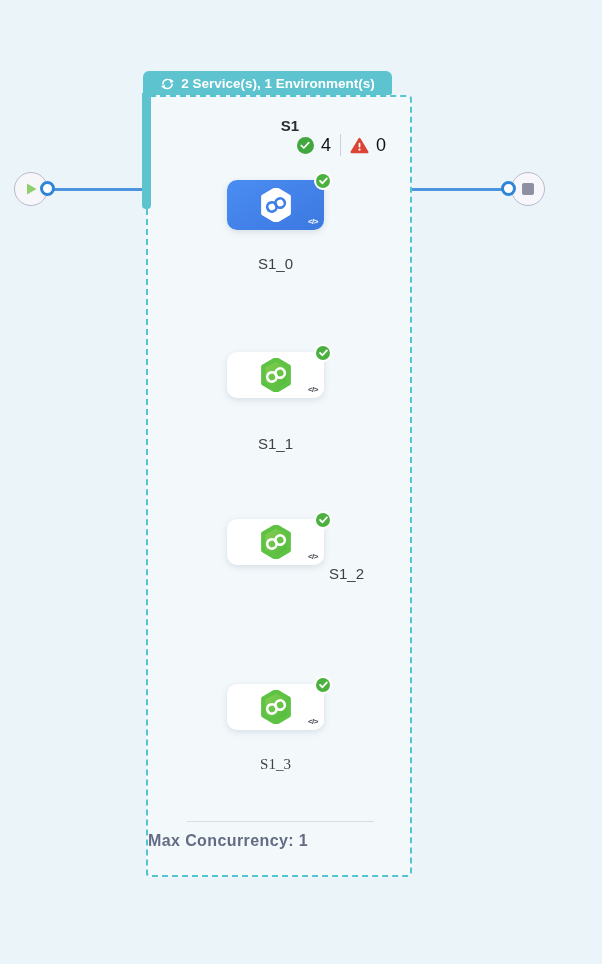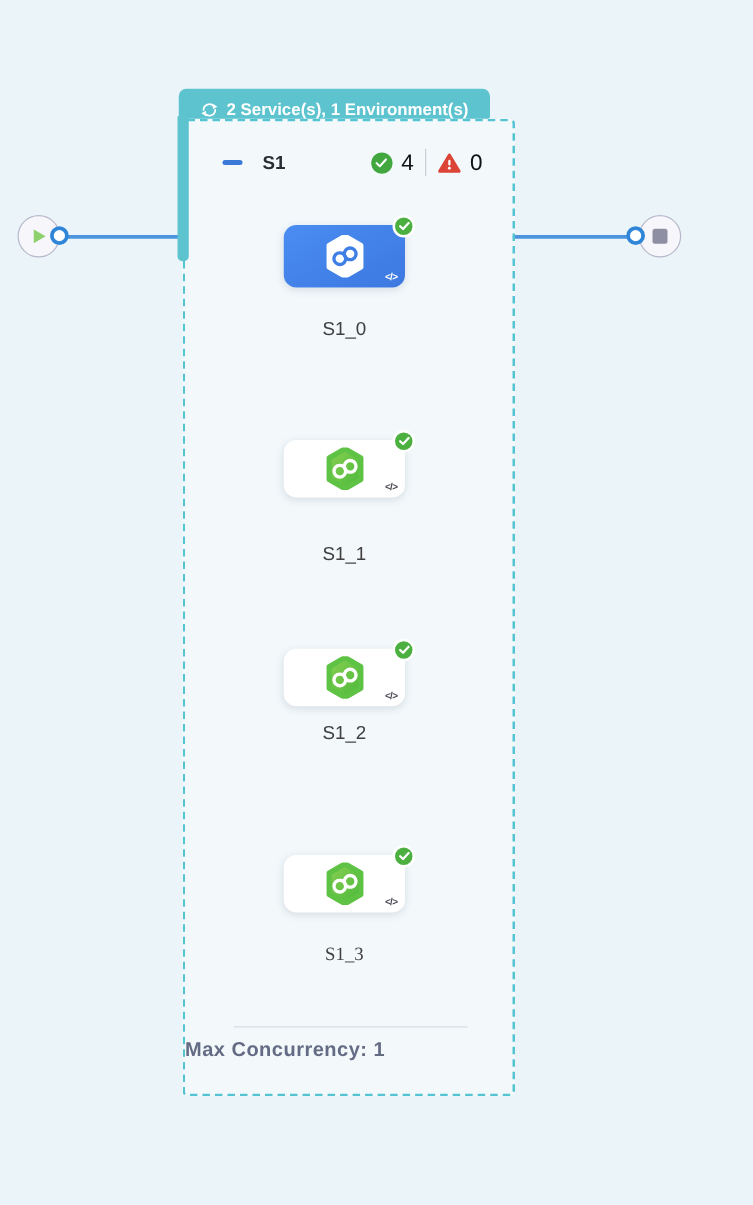--- a/index.html
+++ b/index.html
@@ -26,37 +26,37 @@
     background:#f7f6fb;border:1.5px solid #b9b9cc;z-index:2;
     display:flex;align-items:center;justify-content:center;box-sizing:border-box;
   }
   .term-start{left:14px;top:172px;}
   .term-end{left:511px;top:172px;}
   .stop-square{width:12px;height:12px;background:#8e8fa2;border-radius:2px;}
   
   .group-badge{
     position:absolute;left:143px;top:71px;width:249px;height:24px;
     background:#5cc3cf;border-radius:6px 6px 2px 0;z-index:6;
-    display:flex;align-items:flex-end;justify-content:center;gap:6px;
+    display:flex;align-items:center;justify-content:center;gap:6px;
     color:#fff;font-size:13.5px;font-weight:bold;box-sizing:border-box;
   }
   .left-strip{
     position:absolute;left:142px;top:93px;width:9px;height:116px;
     background:#5cc3cf;border-radius:0 0 4px 4px;z-index:5;
   }
   
   .group-box{
     position:absolute;left:146px;top:95px;width:266px;height:782px;
     border:2px dashed #55c4d2;border-radius:4px;
     background:rgba(255,255,255,0.42);box-sizing:border-box;z-index:4;
   }
   
   .stage-header{
     position:absolute;left:0;top:20px;width:100%;height:26px;
-    display:flex;align-items:center;padding:0 24px 0 30px;box-sizing:border-box;
+    display:flex;align-items:center;padding:0 24px 0 30px;box-sizing:border-box;flex-direction:column;
   }
   .minus-icon{width:16px;height:3.5px;background:#3b79d8;border-radius:2px;cursor:pointer;}
   .stage-name{margin-left:16px;font-size:15px;font-weight:600;color:#2a2d34;}
   .status-cluster{margin-left:auto;display:flex;align-items:center;gap:7px;}
   .count{font-size:18px;font-weight:500;color:#101113;}
   .v-divider{width:1px;height:22px;background:#ccd0d6;margin:0 2px;}
   .check-circle{
     width:17px;height:17px;border-radius:50%;background:#42a73e;
     display:flex;align-items:center;justify-content:center;
   }
@@ -77,21 +77,21 @@
     background:#4cb041;border:2.5px solid #fff;
     display:flex;align-items:center;justify-content:center;
   }
   .step-label{
     position:absolute;left:39px;width:177px;text-align:center;
     font-size:15px;color:#404040;
   }
   
   .s0 .step-card{top:83px;}  .s0 .step-label{top:158px;}
   .s1 .step-card{top:255px;} .s1 .step-label{top:338px;}
-  .s2 .step-card{top:422px;} .s2 .step-label{top:481px;}
+  .s2 .step-card{top:422px;} .s2 .step-label{top:468px;text-align:right;}
   .s3 .step-card{top:587px;} .s3 .step-label{top:659px;font-family:Liberation Serif, serif;}
   
   .footer-divider{
     position:absolute;left:39px;top:724px;width:187px;height:1px;background:#d8dde2;
   }
   .footer-label{
     position:absolute;left:0;top:735px;width:100%;
     font-size:16px;font-weight:bold;color:#646b85;letter-spacing:0.4px;
   }
 </style>

